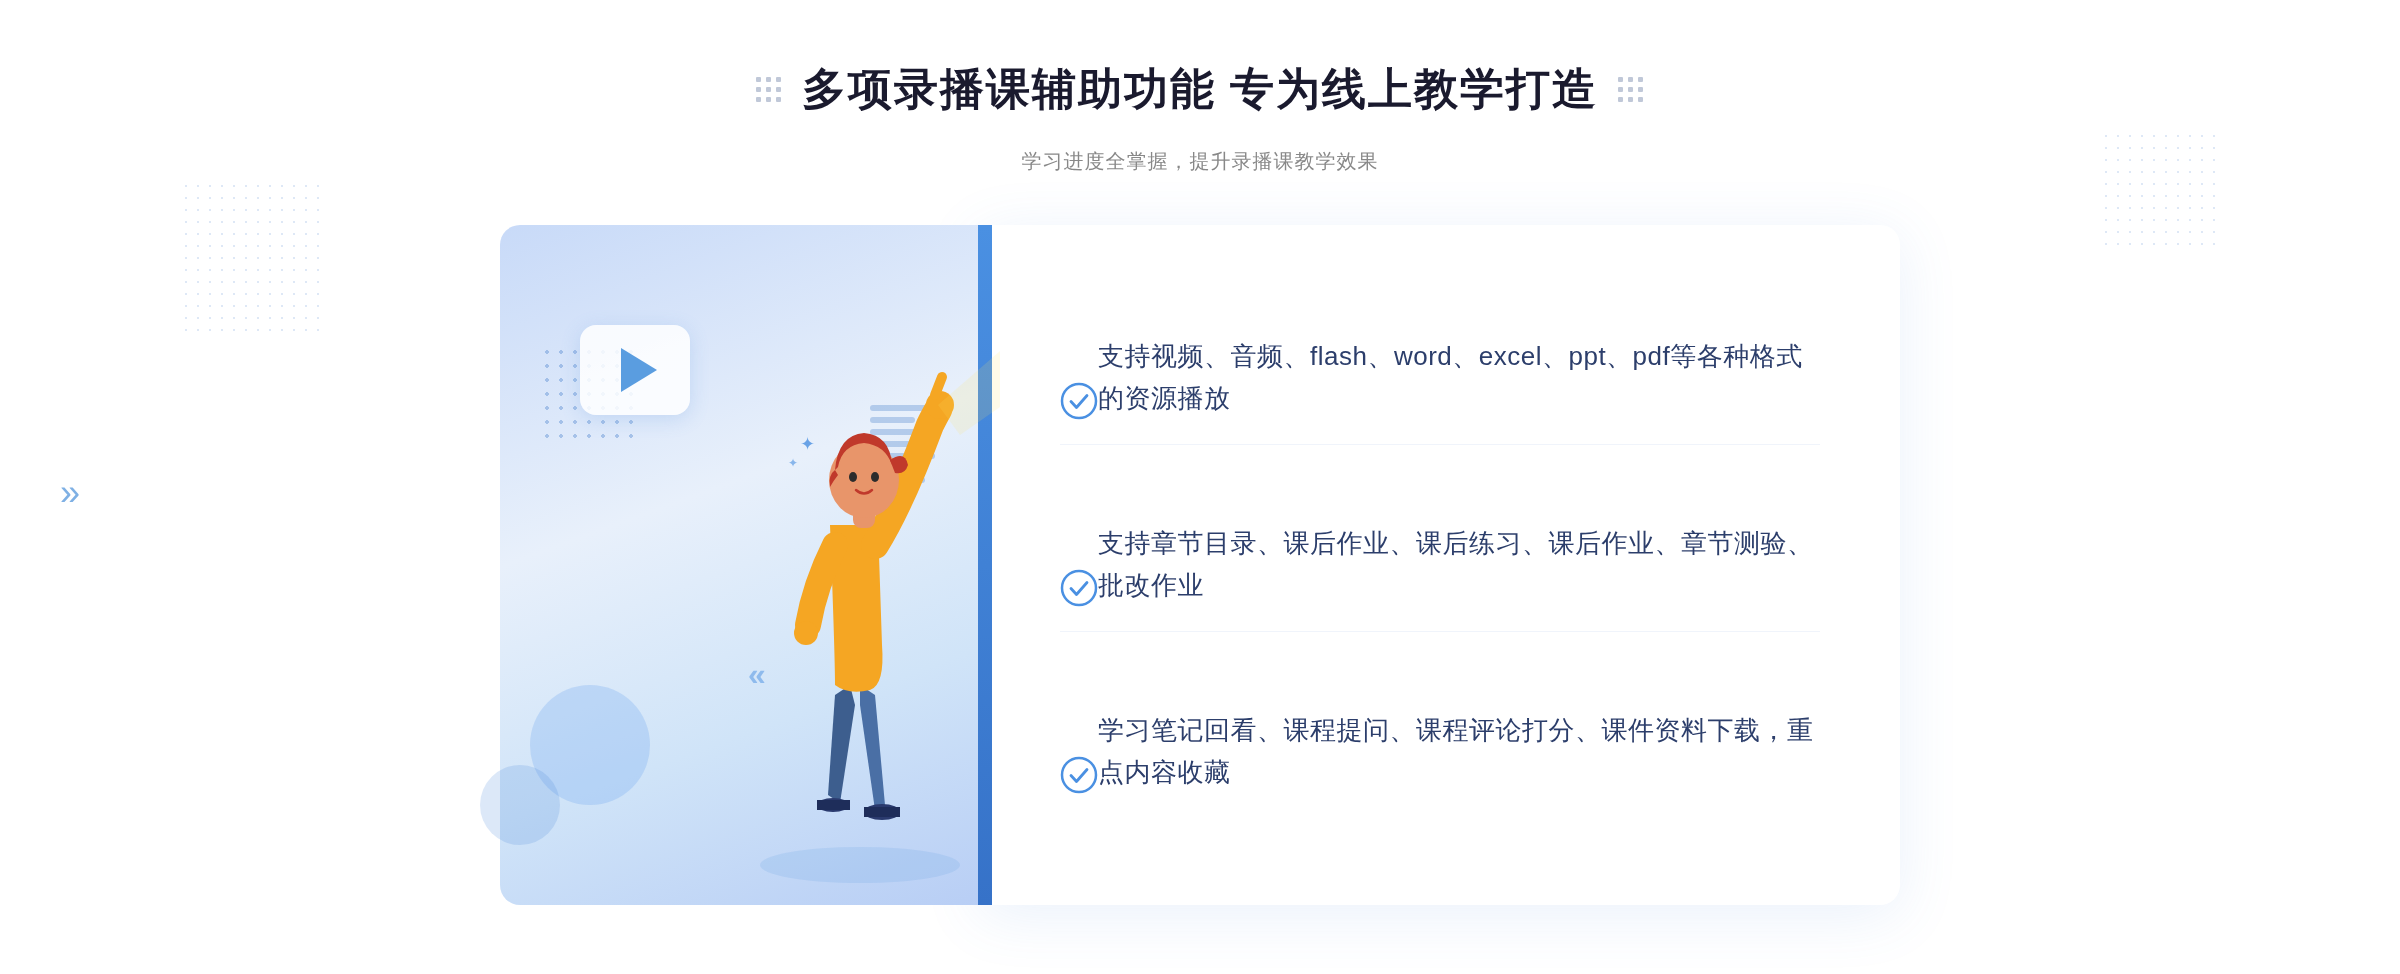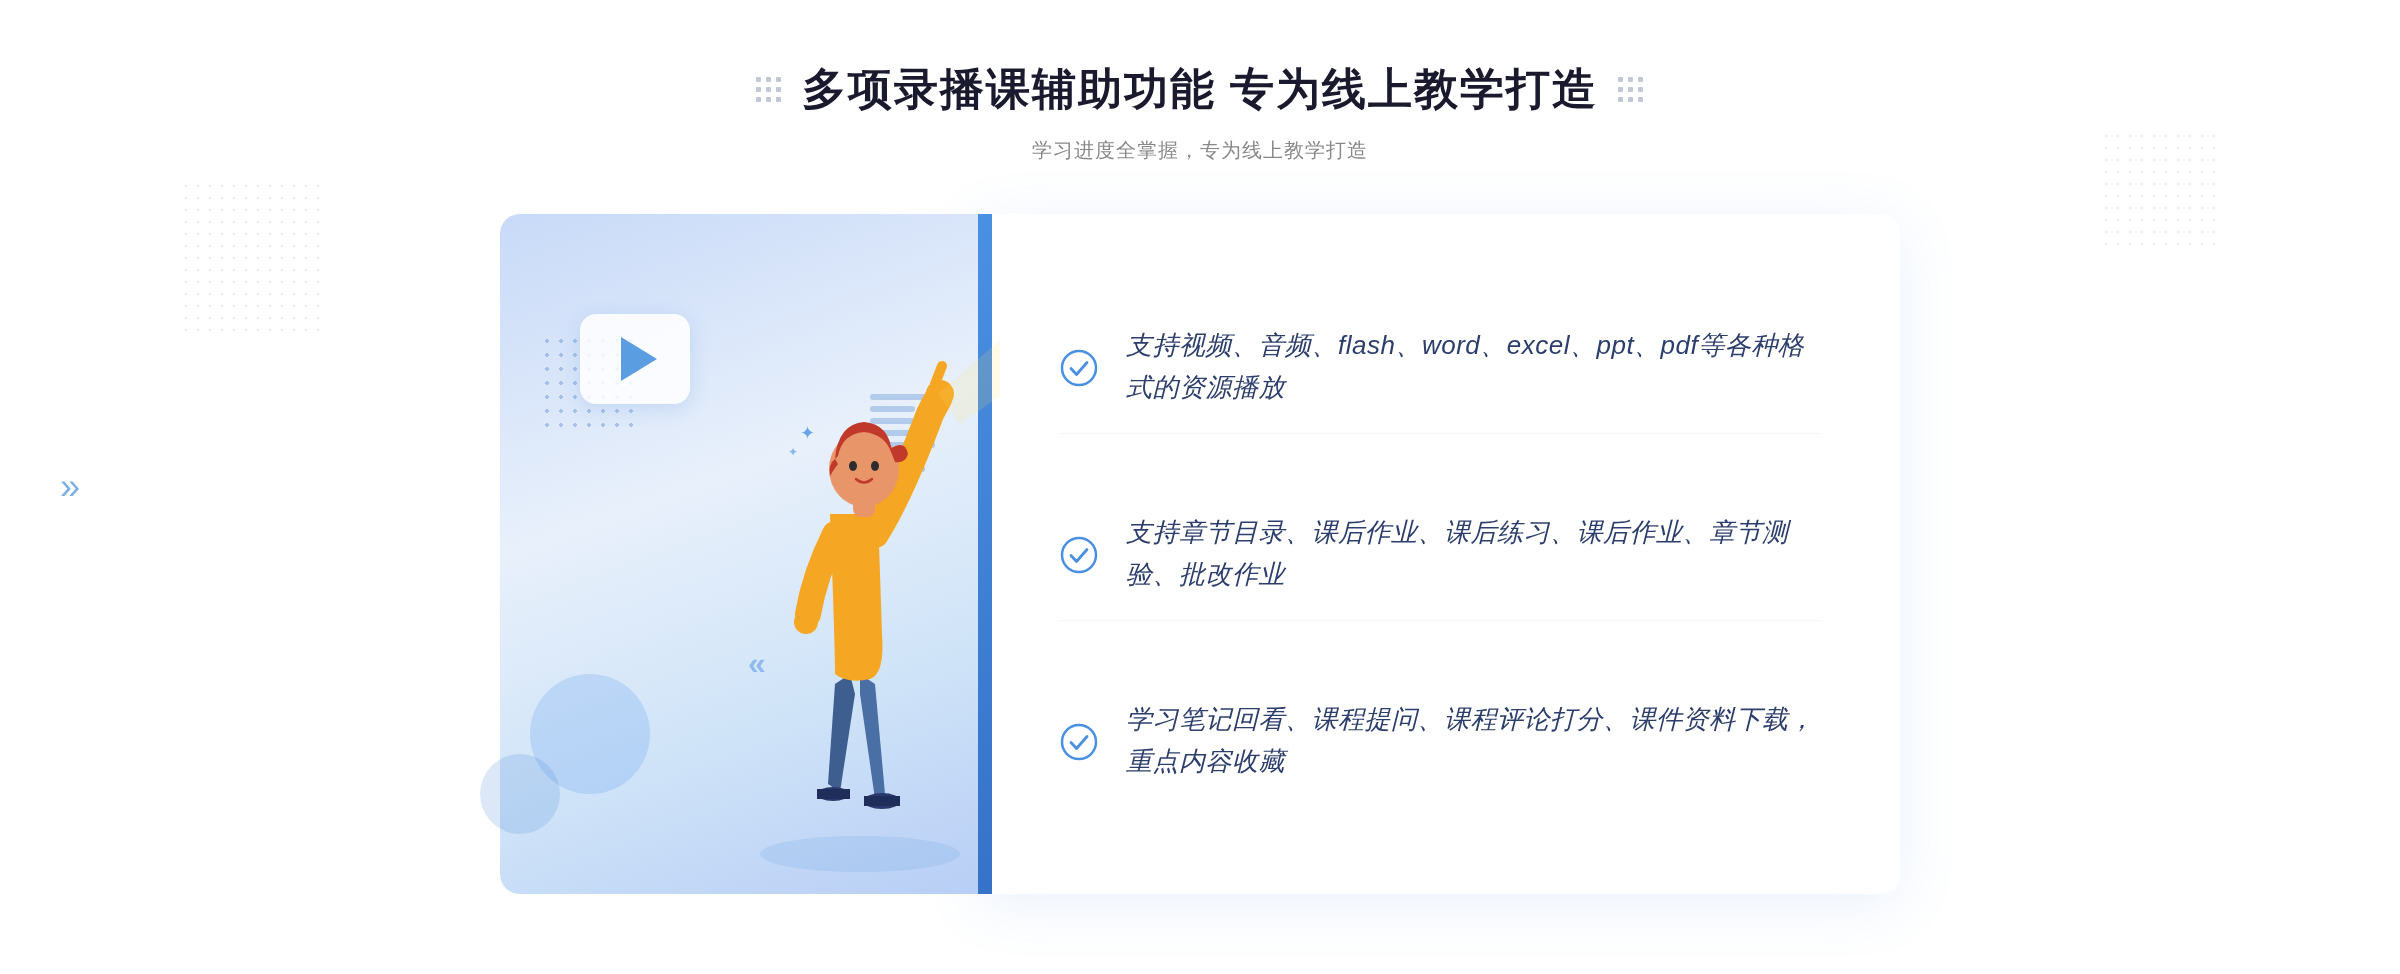--- a/index.html
+++ b/index.html
@@ -64,21 +64,21 @@
       text-align: center;
       margin-bottom: 50px;
       position: relative;
     }
 
     .title-row {
       display: flex;
       align-items: center;
       justify-content: center;
       gap: 20px;
-      margin-bottom: 18px;
+      margin-bottom: 29px;
     }
 
     .title-decoration {
       display: flex;
       gap: 5px;
       align-items: center;
     }
 
     .title-decoration span {
       display: inline-block;
@@ -221,24 +221,22 @@
       border-radius: 0 20px 20px 0;
       box-shadow: 0 10px 60px rgba(80, 140, 220, 0.12);
       padding: 60px 80px;
       display: flex;
       flex-direction: column;
       justify-content: space-around;
     }
 
     .feature-item {
       display: flex;
-      align-items: center;
-      gap: 28px;
+      align-items: flex-end;
       padding: 24px 0;
-      font-style: italic;
     }
 
     .feature-item:not(:last-child) {
       border-bottom: 1px solid #f0f4fb;
     }
 
     .check-icon {
       width: 38px;
       height: 38px;
       flex-shrink: 0;
@@ -303,21 +301,21 @@
             <span></span>
           <span></span>
             <span></span>
             <span></span>
           <span></span>
             <span></span>
             <span></span>
         </div>
       </div>
     </div>
-    <p class="sub-title">学习进度全掌握，专为线上教学打造</p>
+    <p class="sub-title">学习进度全掌握，提升录播课教学效果</p>
   </div>
 
   <div class="content-area">
 
     <div class="illustration-card">
 
       <div class="blue-stripe"></div>
 
       <div class="deco-dots-grid"></div>
 

